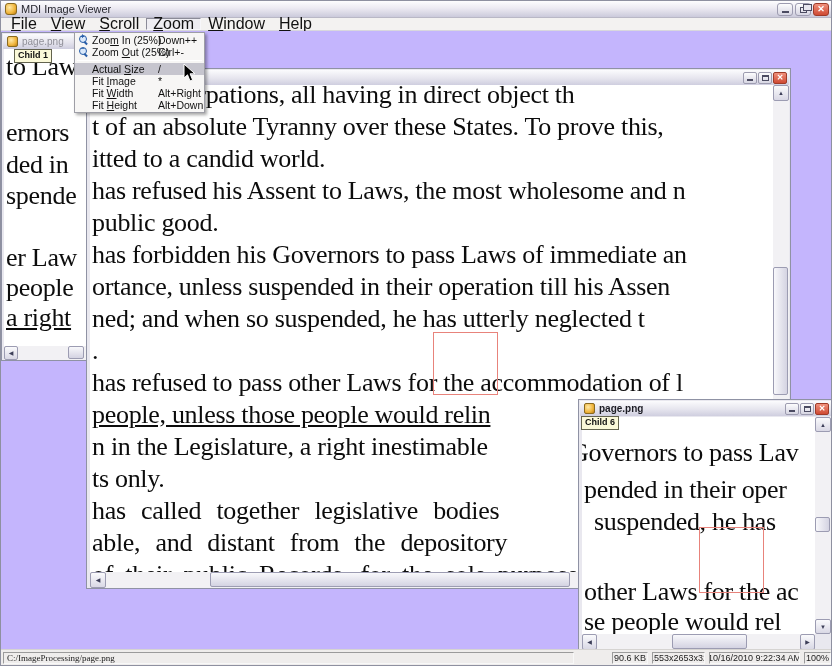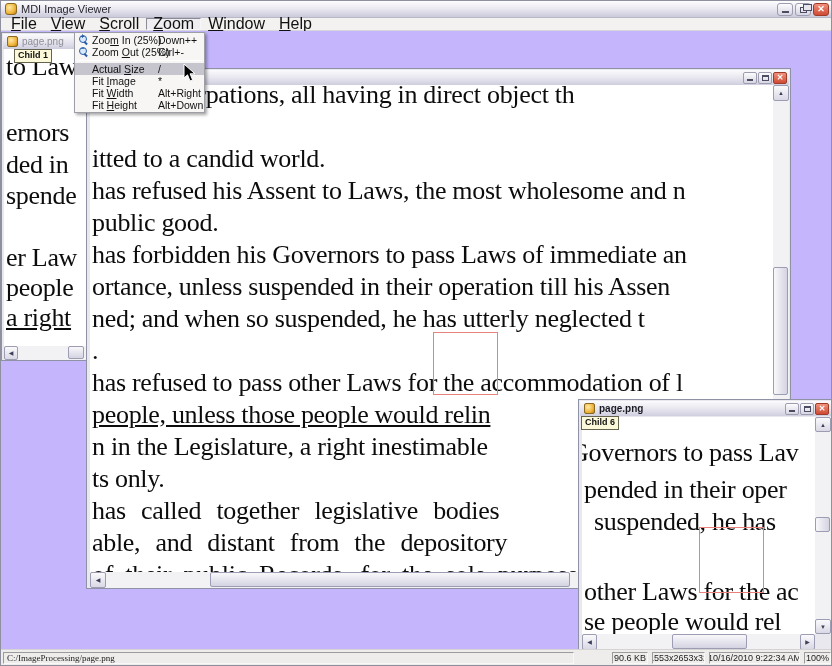--- a/index.html
+++ b/index.html
@@ -145,20 +145,21 @@
               <span class="cg-min"></span>
             </span>
           <span class="cbtn">
               <span class="cg-max"></span>
             </span>
           <span class="cbtn close">✕</span>
         </span>
       </div>
       <div class="ccontent" style="left:3px;top:16px;width:683px;height:487px;">
         <div class="tline" style="top:-5px;">es and usurpations, all having in direct object th</div>
+        <div class="tline" style="top:27px;">t of an absolute Tyranny over these States. To prove this,</div>
         <div class="tline" style="top:59px;">itted to a candid world.</div>
         <div class="tline" style="top:91px;">has refused his Assent to Laws, the most wholesome and n</div>
         <div class="tline" style="top:123px;">public good.</div>
         <div class="tline" style="top:155px;">has forbidden his Governors to pass Laws of immediate an</div>
         <div class="tline" style="top:187px;">ortance, unless suspended in their operation till his Assen</div>
         <div class="tline" style="top:219px;">ned; and when so suspended, he has utterly neglected t</div>
         <div class="tline" style="top:251px;">.</div>
         <div class="tline" style="top:283px;">has refused to pass other Laws for the accommodation of l</div>
         <div class="tline" style="top:315px;text-decoration:underline;">people, unless those people would relin</div>
         <div class="tline" style="top:347px;">n in the Legislature, a right inestimable</div>

